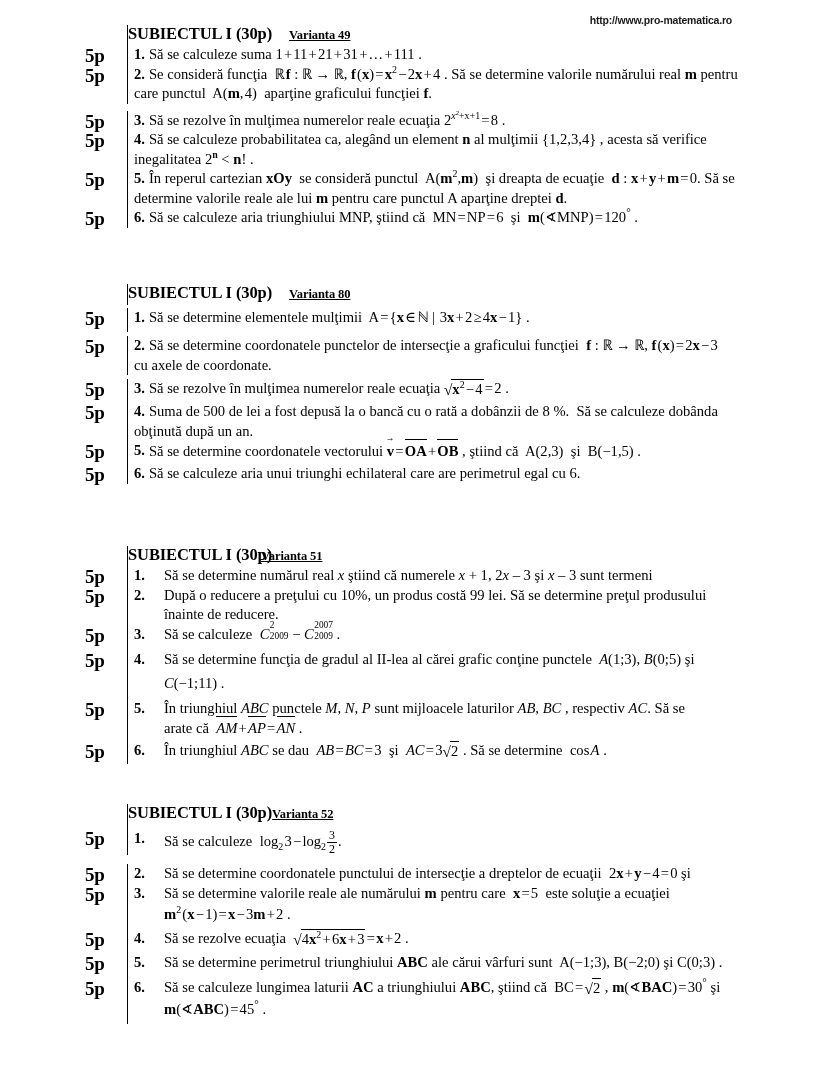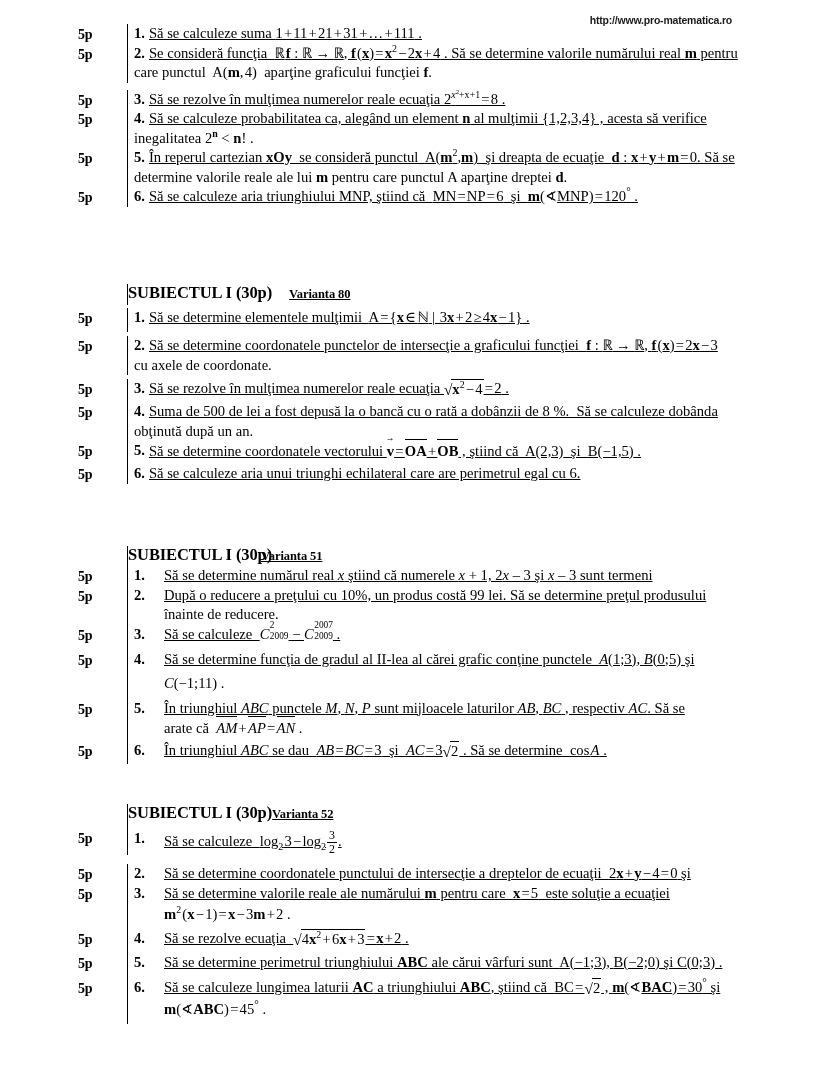--- a/index.html
+++ b/index.html
@@ -92,25 +92,25 @@
     position: absolute;
     left: 127px;
     top: 0;
     height: 100%;
     border-left: 1.1px solid #000;
   }
   .row.cont { padding-left: 128px; }
 
   .pts {
     position: absolute;
-    left: 78px;
+    left: 85px;
     top: 1px;
     width: 36px;
     text-align: left;
-    font-size: 14px;
+    font-size: 19px;
     font-weight: bold;
     letter-spacing: -0.2px;
   }
 
   .item {
     display: flex;
     align-items: flex-start;
   }
   .num {
     font-weight: bold;
@@ -119,21 +119,21 @@
   }
   
   .style-compact .num { width: auto; padding-right: 4px; }
   
   .style-hang .num { width: 30px; padding-right: 0; }
   .style-hang .txt { }
   .style-hang .row.cont .body { padding-left: 36px; }
   .style-compact .row.cont .body { padding-left: 6px; }
 
   .body { padding-left: 6px; }
-  .txt { flex: 1 1 auto; text-decoration: underline; }
+  .txt { flex: 1 1 auto; }
 
   
   .m { font-style: normal; white-space: nowrap; }
   .mi { font-style: italic; }
   .mb { font-weight: bold; }
   .bb { font-family: "Liberation Serif", serif; font-weight: normal; letter-spacing: -0.5px; }
   .bb::first-letter { }
   sup.s { font-size: 0.68em; vertical-align: super; line-height: 0; }
   sub.s { font-size: 0.68em; vertical-align: sub; line-height: 0; }
 
@@ -194,20 +194,23 @@
   .ang { display: inline-block; transform: scale(0.95); }
 </style>
 </head>
 <body>
 
 <div class="page">
 
   <div class="site-url">http://www.pro-matematica.ro</div>
 
   <div class="block style-compact" id="block-0">
+    <div class="block-header hdr-gap-wide">
+      <span class="subject-title">SUBIECTUL I (30p)</span><span class="variant-label">Varianta 49</span>
+    </div>
 
     <div class="row">
       <span class="pts">5p</span>
       <div class="item">
           <span class="num">1.</span>
           <span class="txt">Să se calculeze suma <span class="m">1 + 11 + 21 + 31 + … + 111</span> .</span>
         </div>
     </div>
 
     <div class="row">

